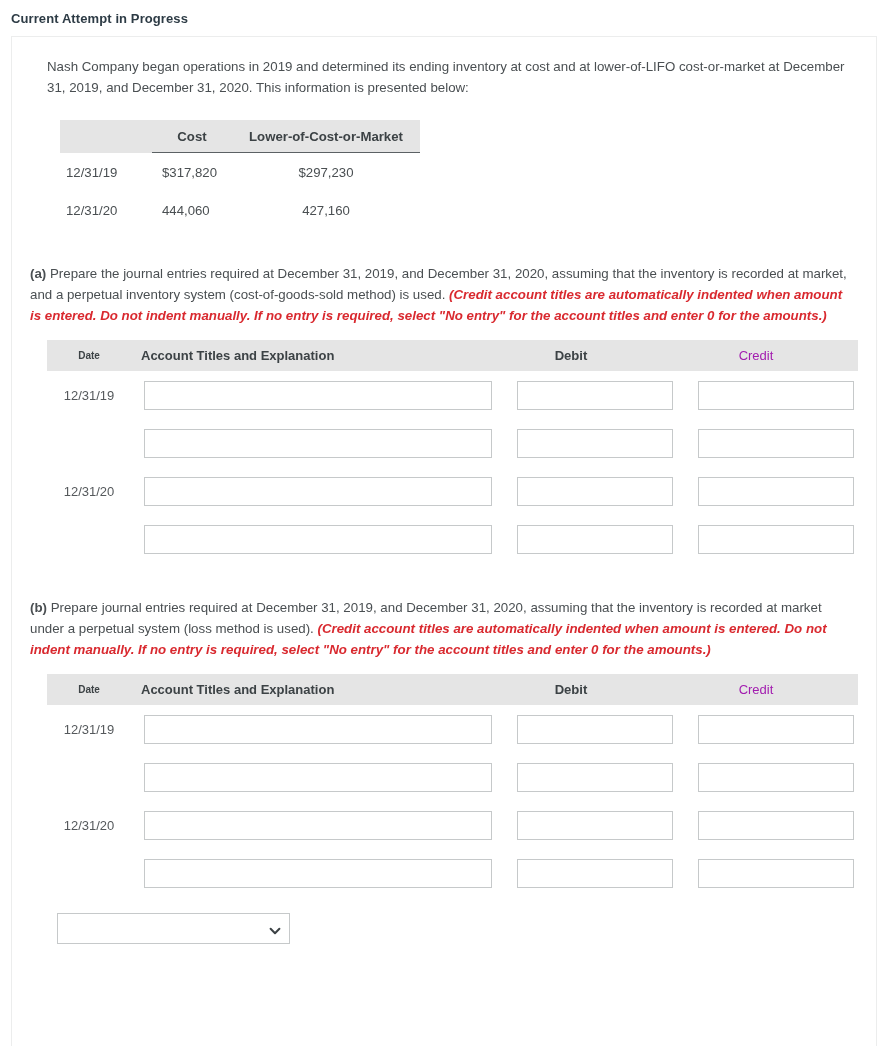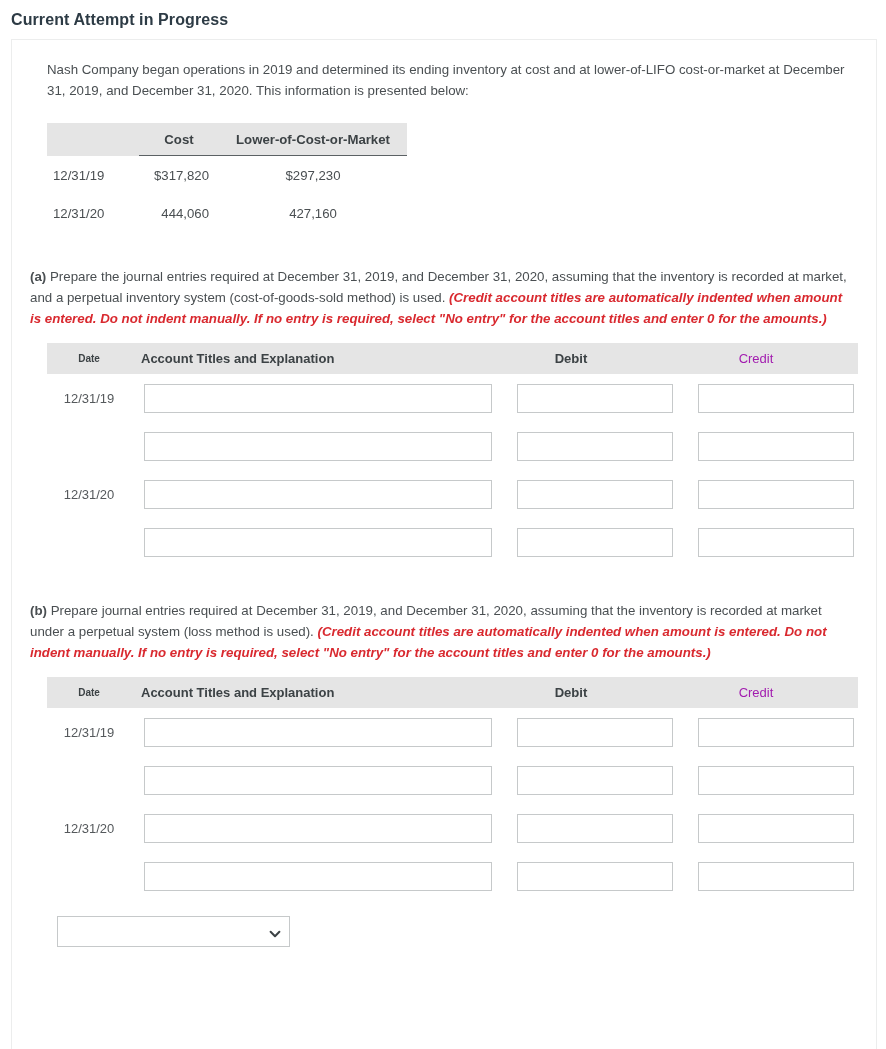--- a/index.html
+++ b/index.html
@@ -19,21 +19,21 @@
   .page {
     width: 886px;
     min-height: 1049px;
     background: #ffffff;
     position: relative;
   }
 
   
   .attempt-header {
     padding: 11px 0 10px 11px;
-    font-size: 16px;
+    font-size: 13px;
     font-weight: bold;
     color: #2d3b45;
     letter-spacing: 0.1px;
   }
 
   
   .card {
     margin: 0 9px 0 11px;
     border: 1px solid #eceded;
     border-bottom: none;
@@ -50,21 +50,21 @@
     font-size: 13.3px;
     line-height: 1.55;
     color: #4a4f52;
     max-width: 820px;
     margin: 2px 0 0 17px;
   }
 
   
   .cost-table {
     border-collapse: collapse;
-    margin: 22px 0 0 17px;
+    margin: 22px 0 0 30px;
     font-size: 13.2px;
     color: #4a4f52;
   }
   .cost-table thead tr { background: #e5e5e5; }
   .cost-table thead th {
     font-weight: bold;
     color: #3c4245;
     padding: 9px 10px 8px 10px;
     font-size: 13.2px;
     text-align: center;
@@ -78,21 +78,21 @@
   .cost-table thead th.col-lcm {
     width: 188px;
     border-bottom: 1px solid #5b6164;
   }
   .cost-table tbody td {
     padding: 12px 10px 11px 10px;
     font-size: 13.2px;
     white-space: nowrap;
   }
   .cost-table tbody td.date-cell { text-align: left; padding-left: 6px; }
-  .cost-table tbody td.num-cell { text-align: right; }
+  .cost-table tbody td.num-cell { text-align: left; }
   .cost-table tbody td.num-cell-r { text-align: center; }
 
   
   .question {
     font-size: 13.3px;
     line-height: 1.58;
     color: #4a4f52;
     margin: 34px 0 0 0;
     max-width: 830px;
   }

